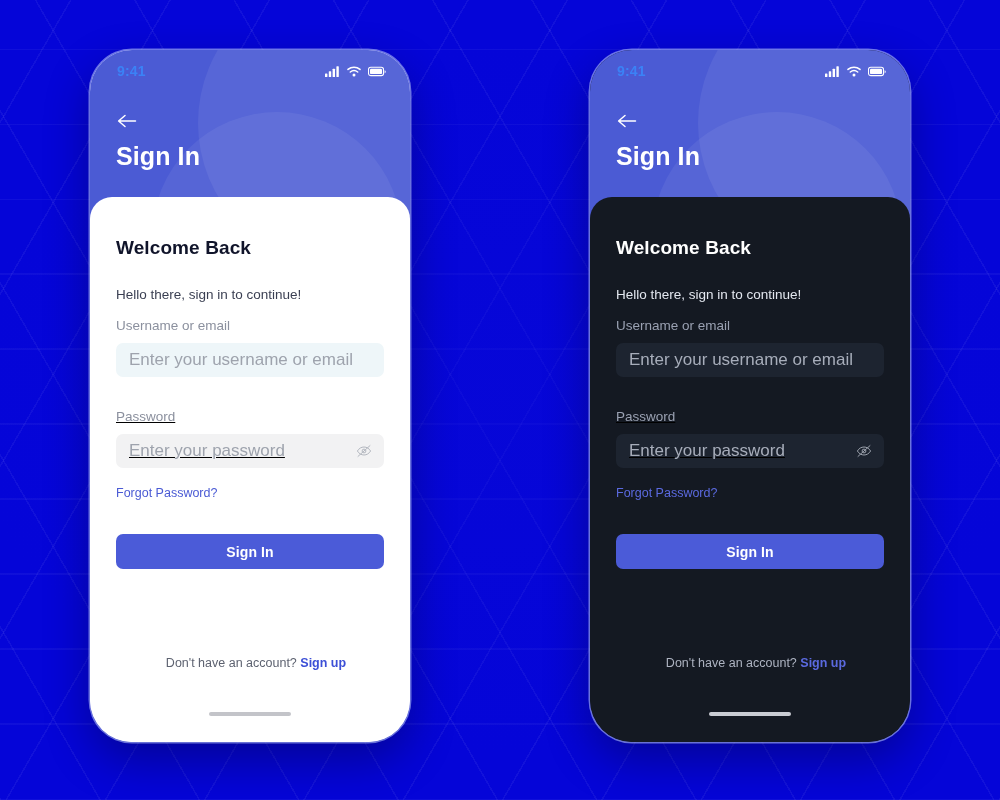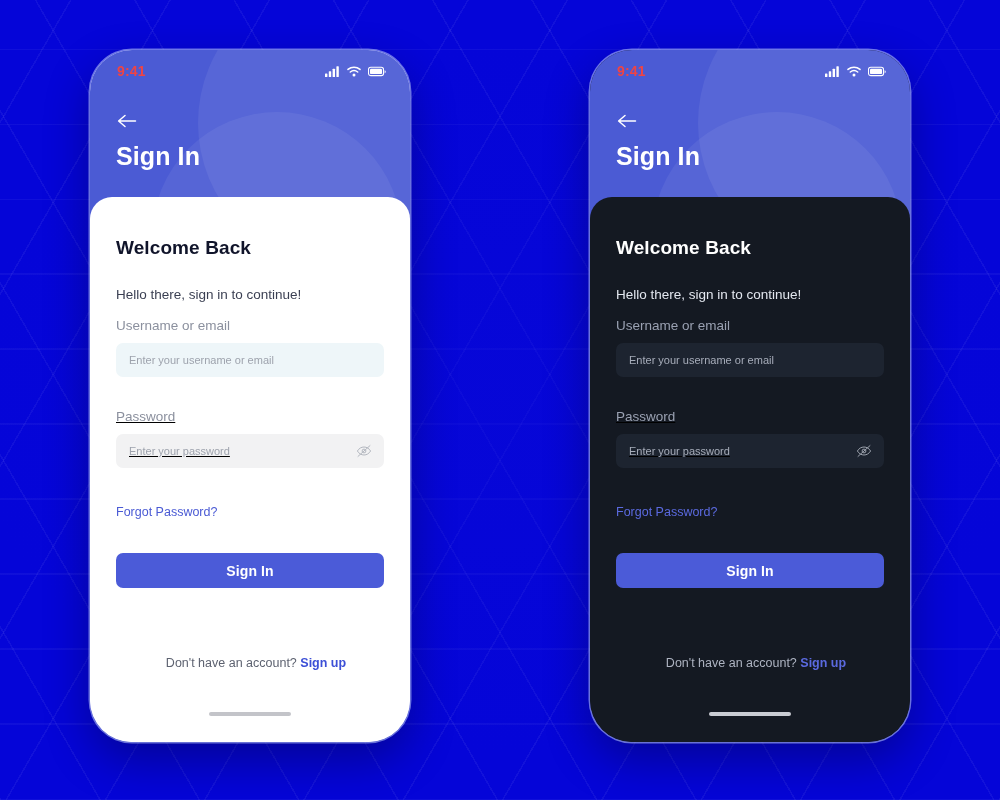--- a/index.html
+++ b/index.html
@@ -86,21 +86,21 @@
     position: absolute;
     top: 0; left: 0; right: 0;
     height: 42px;
     display: flex;
     align-items: center;
     justify-content: space-between;
     padding: 0 24px 0 27px;
     z-index: 3;
   }
   .status-time {
-    color: #ef4444;
+    color: #3b82f6;
     font-size: 14px;
     font-weight: bold;
     letter-spacing: 0.2px;
   }
   .status-icons {
     display: flex;
     align-items: center;
     gap: 7px;
   }
   .status-icons svg { display: block; }
@@ -167,31 +167,31 @@
     align-items: center;
     padding: 0 12px 0 13px;
   }
   .light .input-wrap.username { background: #eef6f9; }
   .light .input-wrap.password { background: #f2f2f3; }
   .dark  .input-wrap.username { background: #1d2430; }
   .dark  .input-wrap.password { background: #1d2430; }
 
   .input-text {
     flex: 1;
-    font-size: 11px;
+    font-size: 17px;
     font-family: "Liberation Sans", sans-serif;
   }
   .light .input-text { color: #9ea3ad; }
   .dark  .input-text { color: #a7adba; }
 
   .eye-icon { flex-shrink: 0; display: flex; }
 
   .forgot-link {
     display: inline-block;
-    margin-top: 37px;
+    margin-top: 18px;
     font-size: 12.5px;
     color: #4a5ad4;
     text-decoration: none;
   }
   .dark .forgot-link { color: #5b6ae0; }
 
   .signin-btn {
     margin-top: 33px;
     width: 100%;
     height: 35px;

